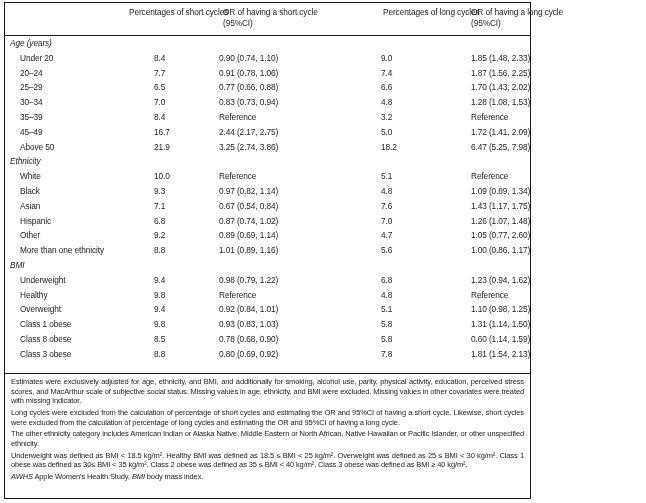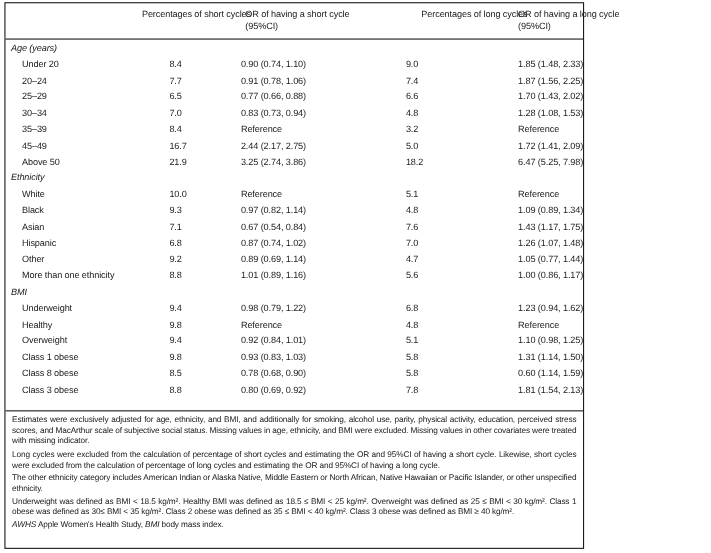--- a/index.html
+++ b/index.html
@@ -59,21 +59,21 @@
     top: 1px;
     font-size: 8.3px;
     line-height: 12px;
     letter-spacing: -0.1px;
     white-space: nowrap;
   }
   .c-label { left: 8px; }
   .c-ind   { left: 15px; }
   .c-v1    { left: 124px; margin-left: 25px; }
   .c-v2    { left: 214px; }
-  .c-v3    { left: 364px; }
+  .c-v3    { left: 376px; }
   .c-v4    { left: 466px; }
   .grouphdr .c-label {
     font-style: italic;
     left: 5px;
   }
 
   
   #tfoot {
     position: relative;
     padding: 3px 6px 0 6px;
@@ -185,21 +185,21 @@
         <div class="cell c-v1">6.8</div>
         <div class="cell c-v2">0.87 (0.74, 1.02)</div>
         <div class="cell c-v3">7.0</div>
         <div class="cell c-v4">1.26 (1.07, 1.48)</div>
       </div>
       <div class="row">
         <div class="cell c-ind">Other</div>
         <div class="cell c-v1">9.2</div>
         <div class="cell c-v2">0.89 (0.69, 1.14)</div>
         <div class="cell c-v3">4.7</div>
-        <div class="cell c-v4">1.05 (0.77, 1.44)</div>
+        <div class="cell c-v4">1.05 (0.77, 2.60)</div>
       </div>
       <div class="row">
         <div class="cell c-ind">More than one ethnicity</div>
         <div class="cell c-v1">8.8</div>
         <div class="cell c-v2">1.01 (0.89, 1.16)</div>
         <div class="cell c-v3">5.6</div>
         <div class="cell c-v4">1.00 (0.86, 1.17)</div>
       </div>
       <div class="row grouphdr">
         <div class="cell c-label">BMI</div>

